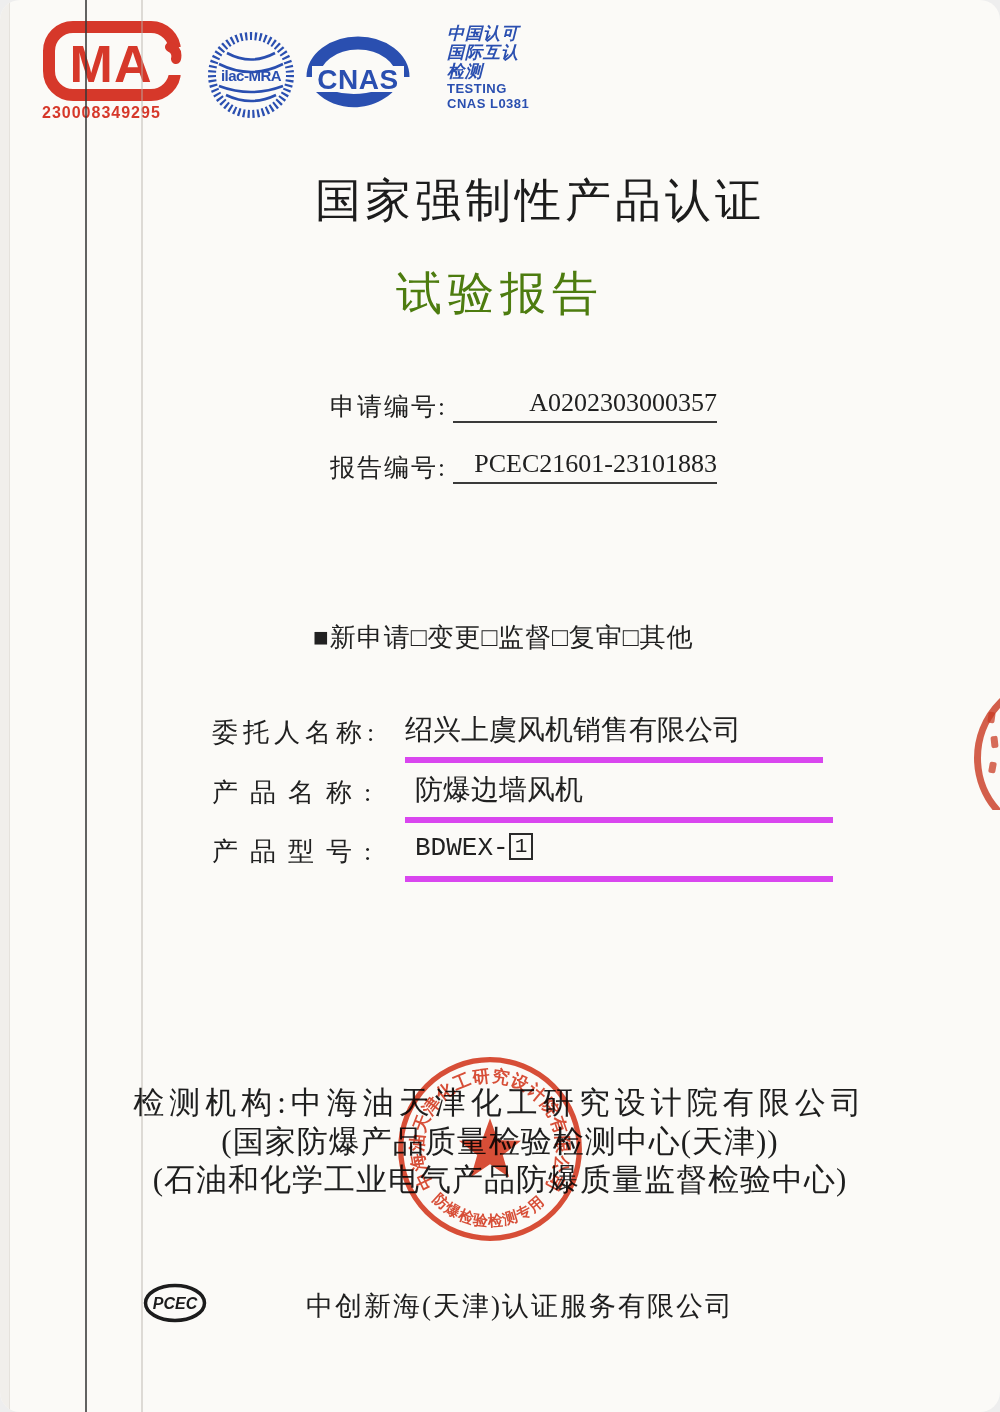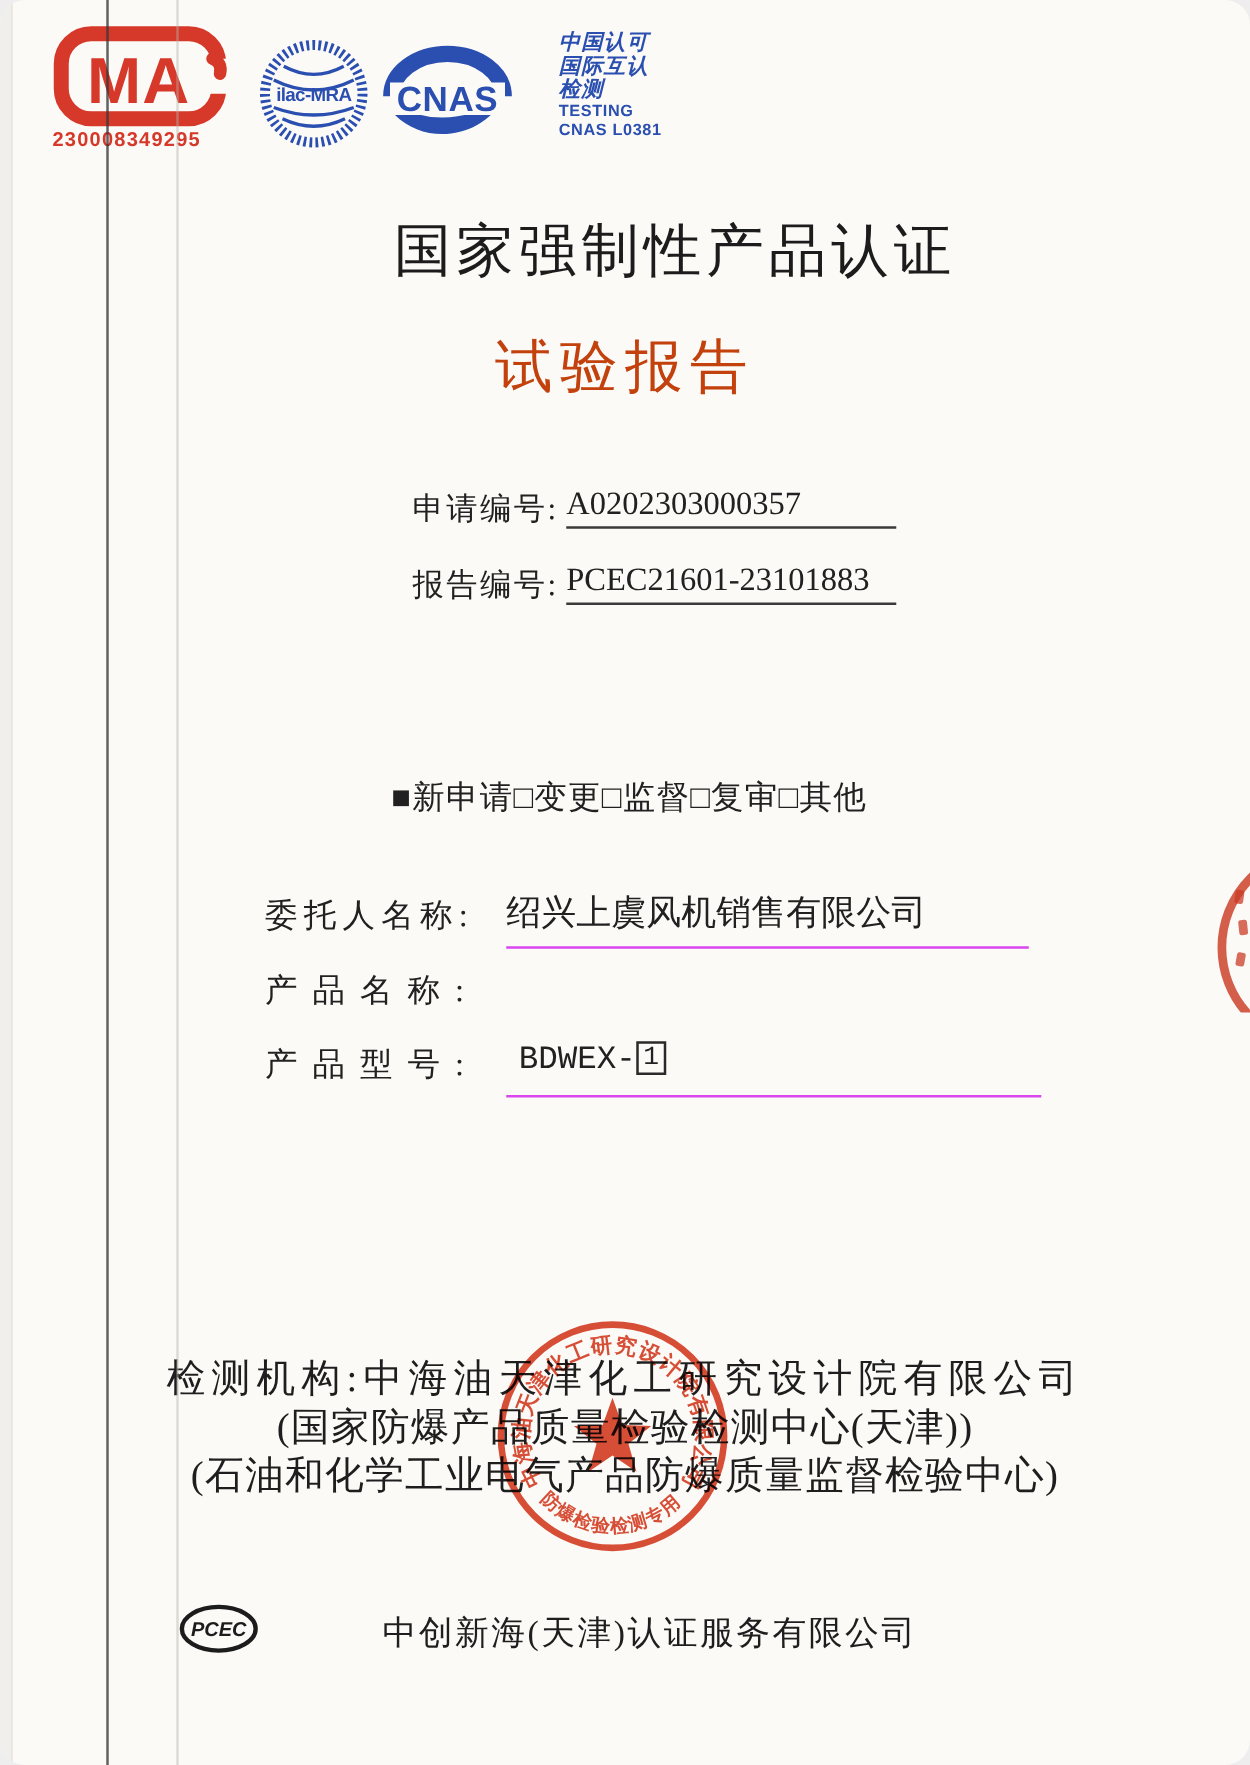--- a/index.html
+++ b/index.html
@@ -18,37 +18,37 @@
   .cma-number{left:42px;top:104px;font-family:"Liberation Sans","DejaVu Sans",sans-serif;
               font-weight:bold;font-size:16px;letter-spacing:1px;color:#d6382a;}
   .ilac-svg{left:205px;top:28px;}
   .cnas-svg{left:302px;top:32px;}
   .acc-block{left:447px;top:24px;color:#2a4fb0;font-family:"Liberation Sans","DejaVu Sans",sans-serif;font-weight:bold;}
   .acc-cn{font-size:17px;line-height:19px;letter-spacing:1px;font-style:italic;}
   .acc-en{font-size:13px;line-height:15px;letter-spacing:.5px;}
 
   
   .title{left:0;top:170px;width:1000px;text-align:center;font-size:46px;letter-spacing:4px;font-weight:400;color:#1c1c1c;padding-left:40px;}
-  .subtitle{left:0;top:263px;width:1000px;text-align:center;font-size:46px;letter-spacing:6px;font-weight:400;color:#c2410c;}
+  .subtitle{left:0;top:263px;width:1000px;text-align:center;font-size:46px;letter-spacing:6px;font-weight:400;color:#4d7c0f;}
 
   
   .numrow{left:330px;white-space:nowrap;}
   .numlabel{font-size:25px;letter-spacing:2px;}
-  .numvalue{display:inline-block;vertical-align:bottom;margin-left:6px;width:264px;text-align:left;
+  .numvalue{display:inline-block;vertical-align:bottom;margin-left:6px;width:264px;text-align:right;
             border-bottom:2px solid #3a3a3a;font-size:26px;padding-bottom:3px;}
 
   .apply-type{left:313px;top:620px;font-size:26px;letter-spacing:1px;font-family:"Liberation Serif","DejaVu Sans",serif;}
 
   
   .inforow{left:212px;width:620px;height:46px;margin-top:12px;}
   .inflabel{display:inline-block;font-size:26px;}
   .ls-row1{letter-spacing:5px;}
   .ls-row2{letter-spacing:12px;}
   .infvalue{position:absolute;left:193px;top:-4px;width:418px;height:46px;
-            border-bottom:2px solid #d946ef;font-size:28px;}
+            border-bottom:6px solid #d946ef;font-size:28px;}
   .indent{padding-left:10px;}
   .model-font{font-family:"Liberation Mono","DejaVu Sans Mono",monospace;font-size:26px;}
   .boxed{display:inline-block;border:2px solid #2a2a2a;font-size:21px;line-height:23px;padding:0 4px;
          transform:translateY(-3px);font-family:"Liberation Mono","DejaVu Sans Mono",monospace;}
 
   
   .inst{left:0;width:1000px;text-align:center;font-size:31px;color:#1e1e1e;z-index:5;}
   .inst1{top:1082px;letter-spacing:5px;}
   .inst2{top:1121px;letter-spacing:1px;}
   .inst3{top:1159px;letter-spacing:1px;}
@@ -113,20 +113,21 @@
   </div>
 
   <div class="abs apply-type">■新申请□变更□监督□复审□其他</div>
 
   <div class="abs inforow" style="top:703px">
     <span class="inflabel ls-row1">委托人名称:</span>
     <span class="infvalue">绍兴上虞风机销售有限公司</span>
   </div>
   <div class="abs inforow" style="top:763px">
     <span class="inflabel ls-row2">产品名称:</span>
+    <span class="infvalue indent">防爆边墙风机</span>
   </div>
   <div class="abs inforow" style="top:822px">
     <span class="inflabel ls-row2">产品型号:</span>
     <span class="infvalue indent"><span class="model-font">BDWEX-</span><span class="boxed">1</span></span>
   </div>
 
   <div class="abs inst inst1">检测机构:中海油天津化工研究设计院有限公司</div>
   <div class="abs inst inst2">(国家防爆产品质量检验检测中心(天津))</div>
   <div class="abs inst inst3">(石油和化学工业电气产品防爆质量监督检验中心)</div>
 

